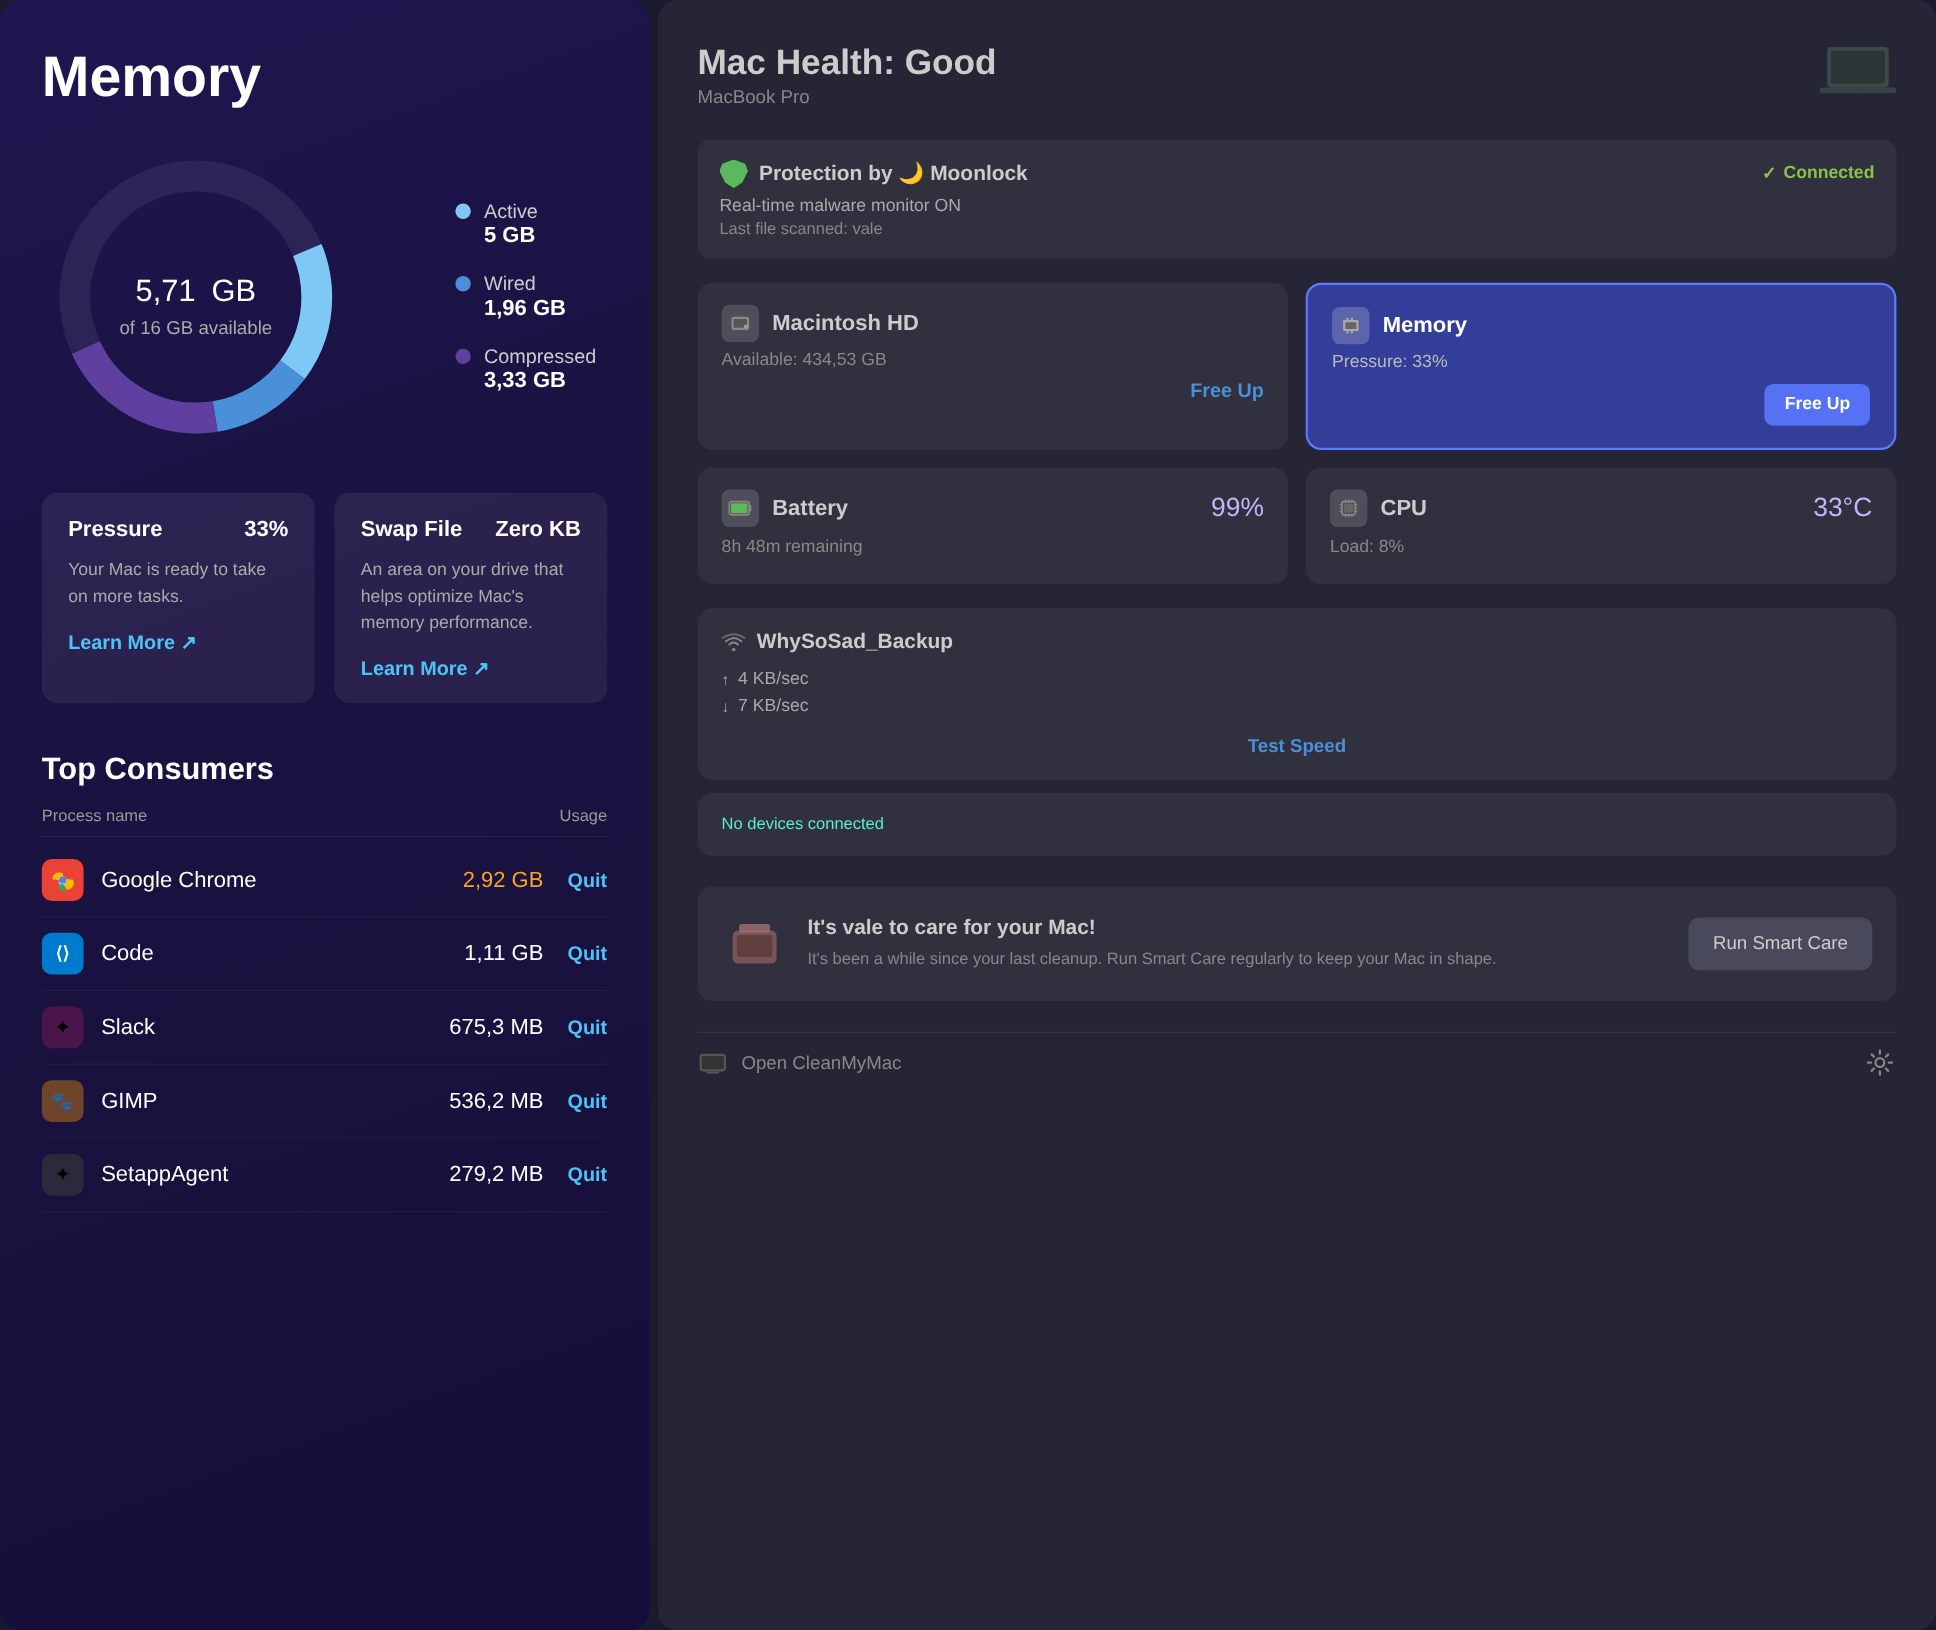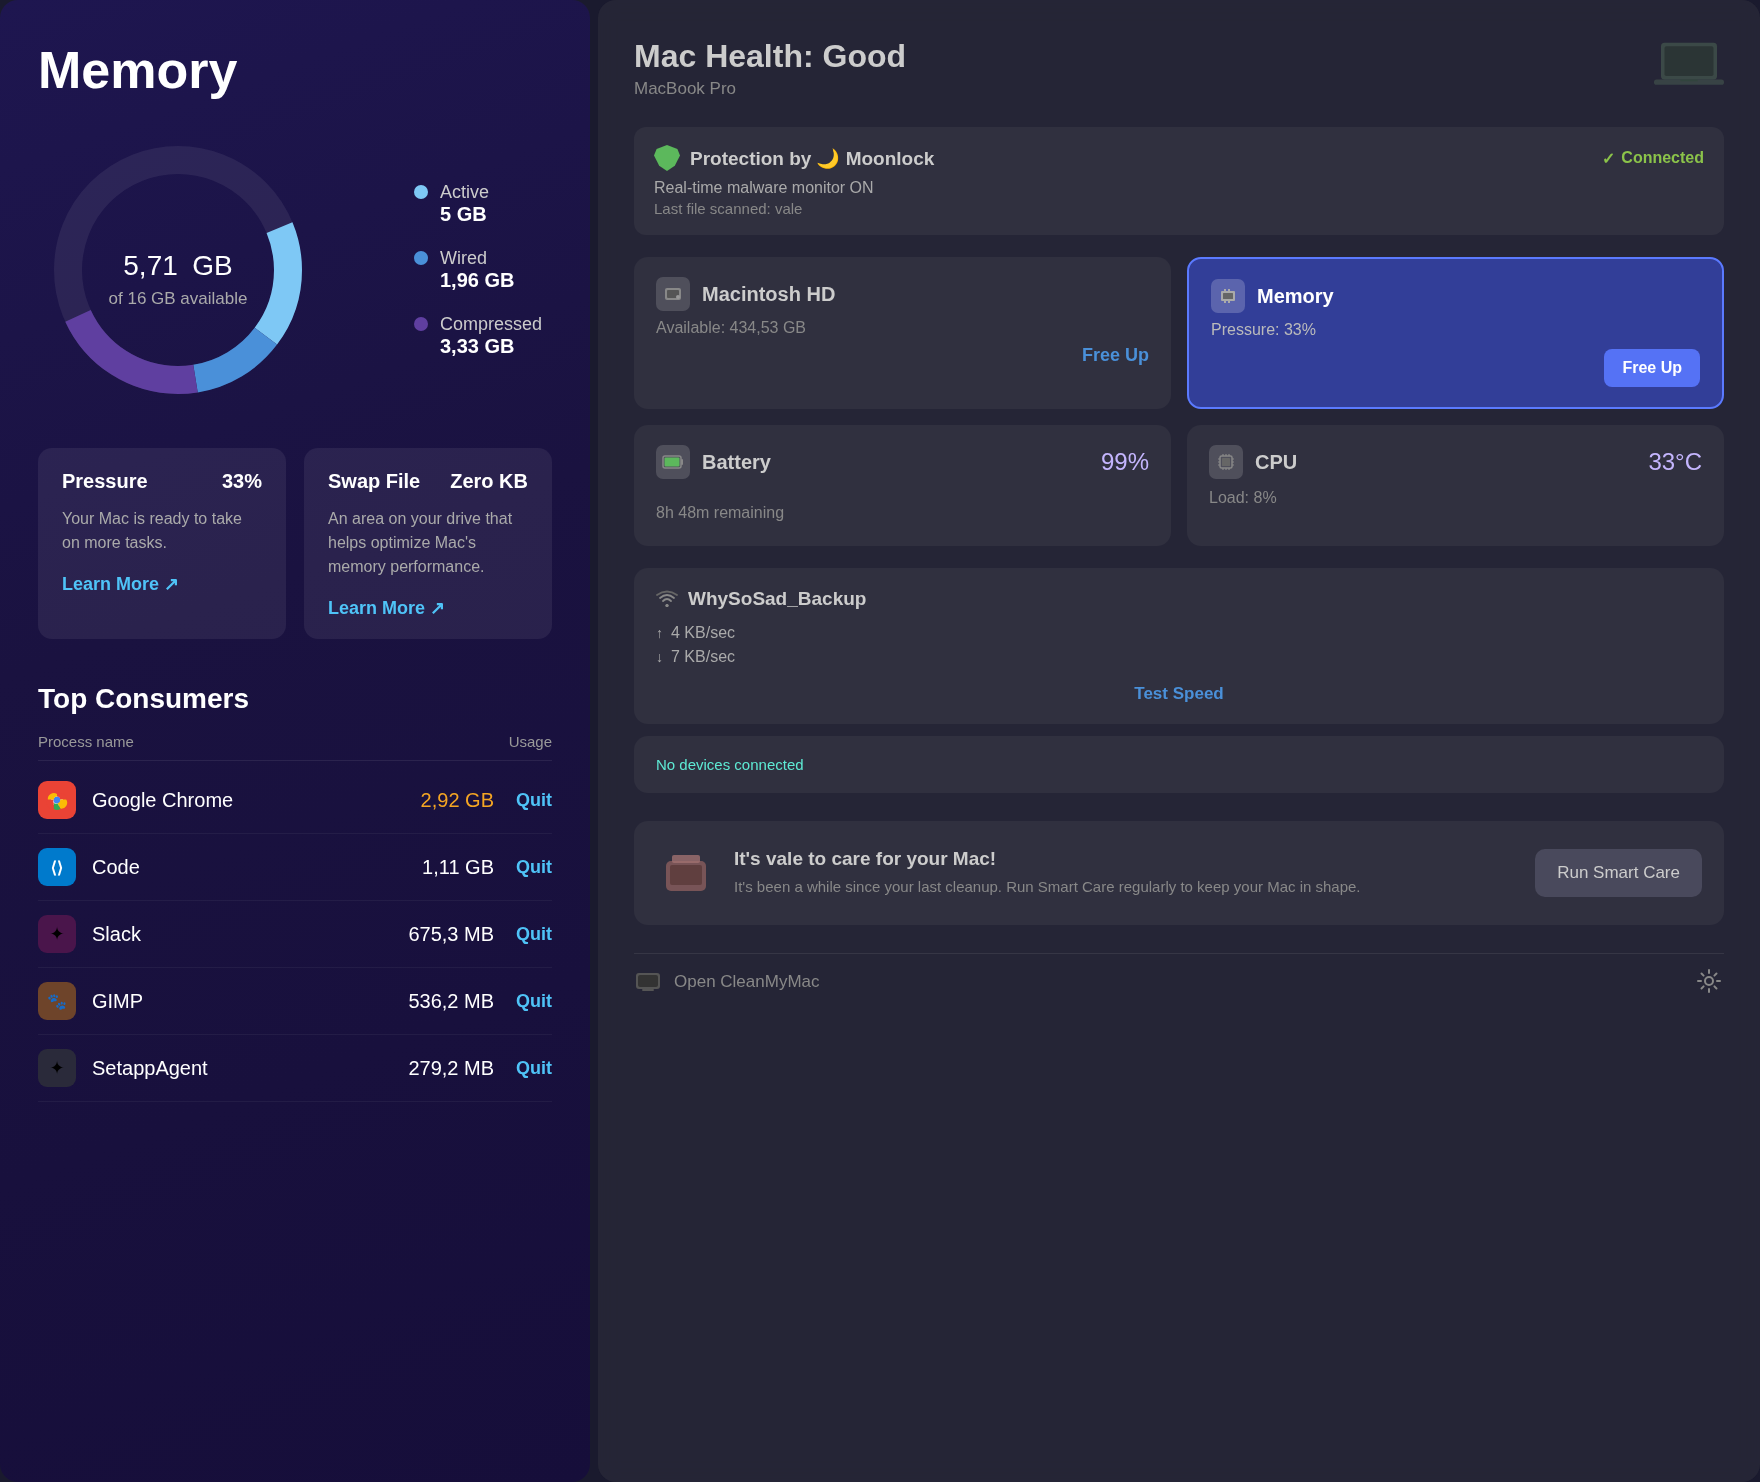--- a/index.html
+++ b/index.html
@@ -737,21 +737,21 @@
             <svg width="22" height="16" viewBox="0 0 22 16">
               <rect x="1" y="2" width="18" height="12" rx="2" fill="none" stroke="#888" stroke-width="1.5"></rect>
               <rect x="19" y="5" width="2" height="6" rx="1" fill="#888"></rect>
               <rect x="2.5" y="3.5" width="15" height="9" rx="1" fill="#5cb85c"></rect>
             </svg>
           </div>
           <span class="tile-title">Battery</span>
         </div>
         <span class="tile-percent" style="position:static;">99%</span>
       </div>
-      <div class="tile-sub" style="margin-top:25px;">8h 48m remaining</div>
+      <div class="tile-sub" style="margin-top:10px;">8h 48m remaining</div>
     </div>
 
     <div class="status-tile">
       <div style="display:flex;justify-content:space-between;align-items:center;">
         <div class="tile-header" style="margin-bottom:0">
           <div class="tile-icon">
             <svg width="22" height="22" viewBox="0 0 22 22">
               <rect x="5" y="5" width="12" height="12" rx="1.5" fill="none" stroke="#888" stroke-width="1.5"></rect>
               <rect x="7" y="7" width="8" height="8" rx="0.5" fill="#666"></rect>
               <line x1="8" y1="3" x2="8" y2="5" stroke="#888" stroke-width="1.2"></line>

